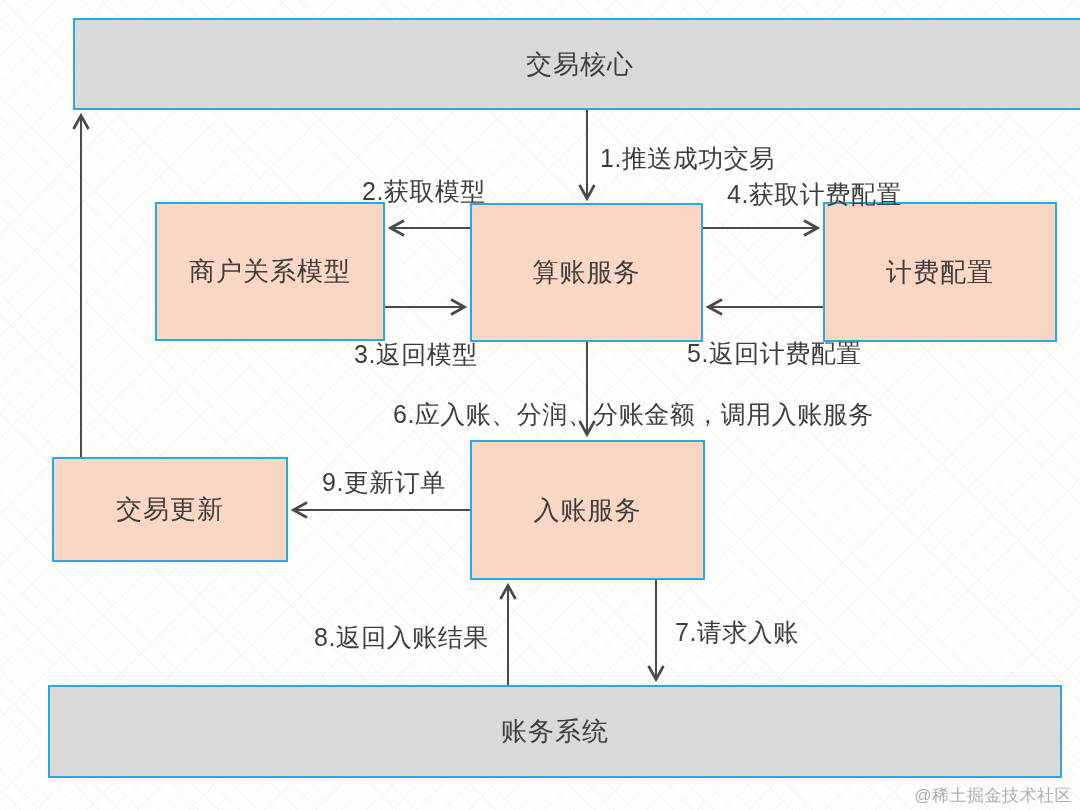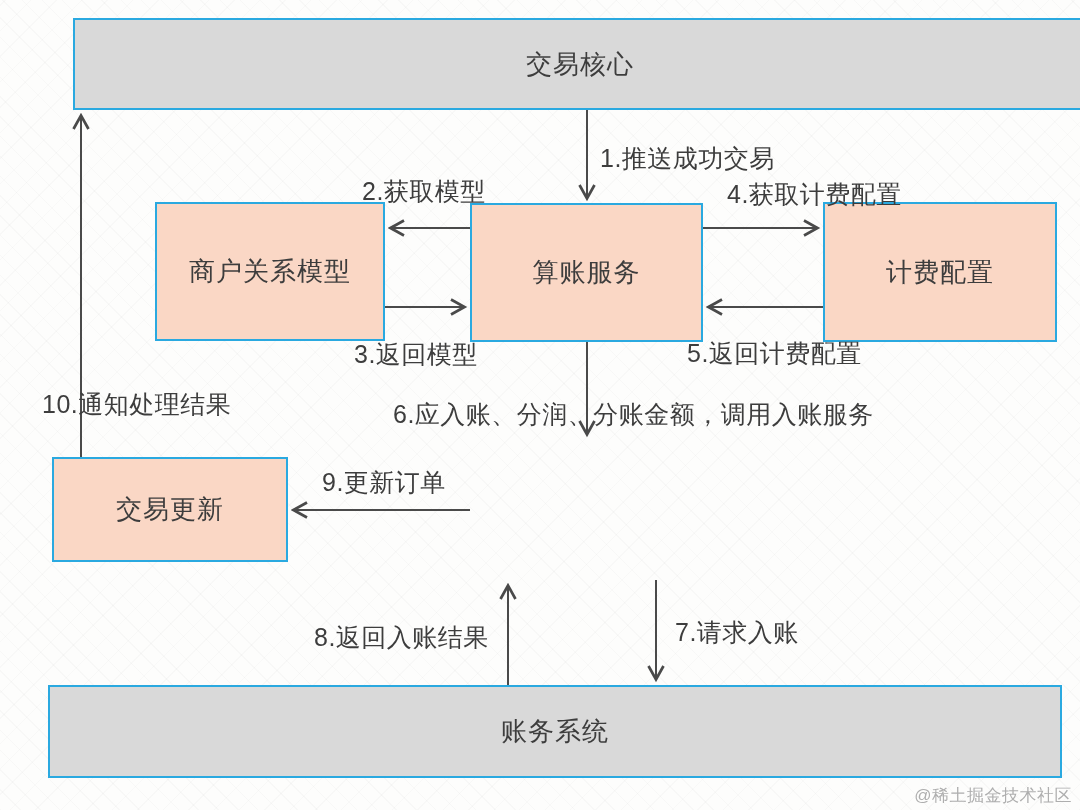--- a/index.html
+++ b/index.html
@@ -110,31 +110,33 @@
   </div>
 
   <div class="node pink" id="node-billing-config">
     <span>计费配置</span>
   </div>
 
   <div class="node pink" id="node-trade-update">
     <span>交易更新</span>
   </div>
 
+  <div class="node pink" id="node-entry-service">
+    <span>入账服务</span>
+  </div>
 
   <div class="node gray" id="node-account-system">
     <span>账务系统</span>
   </div>
 
   <div class="edge-label" id="label-e1">1.推送成功交易</div>
   <div class="edge-label" id="label-e2">2.获取模型</div>
   <div class="edge-label" id="label-e3">3.返回模型</div>
   <div class="edge-label" id="label-e4">4.获取计费配置</div>
   <div class="edge-label" id="label-e5">5.返回计费配置</div>
   <div class="edge-label" id="label-e6">6.应入账、分润、分账金额，调用入账服务</div>
   <div class="edge-label" id="label-e7">7.请求入账</div>
   <div class="edge-label" id="label-e8">8.返回入账结果</div>
   <div class="edge-label" id="label-e9">9.更新订单</div>
-  <div class="edge-label" id="label-e10">10.通知处理结果</div>
 
   <div id="watermark">@稀土掘金技术社区</div>
 
 </div>
 
 </body></html>

